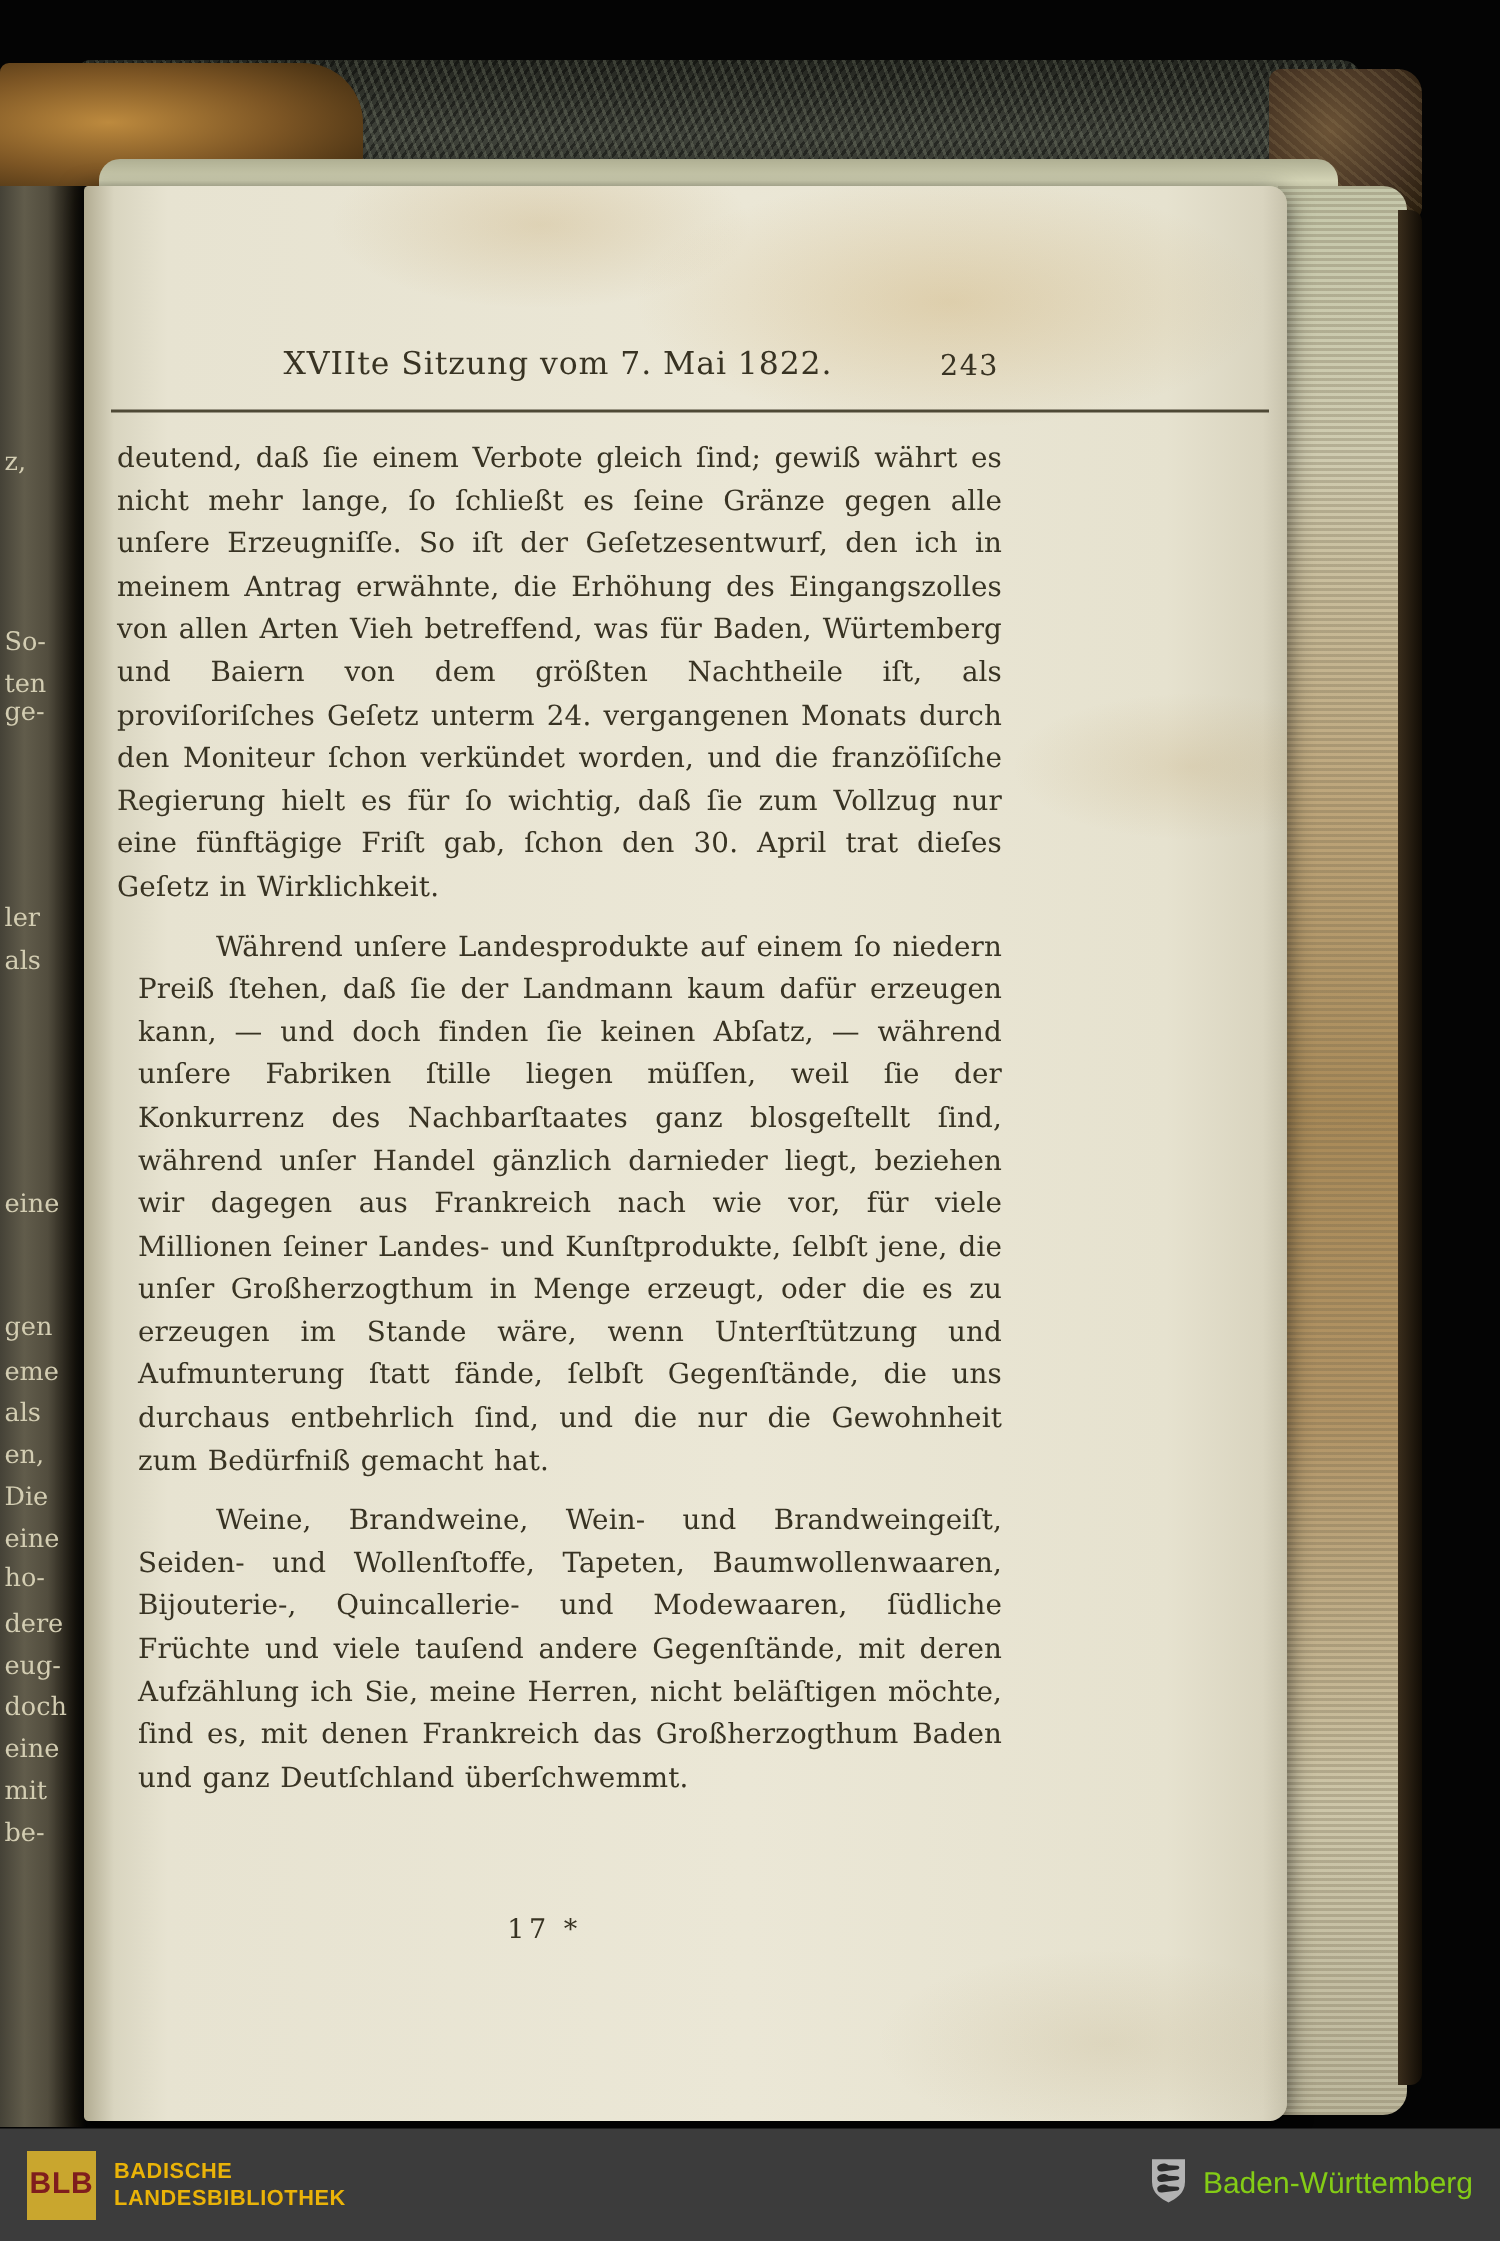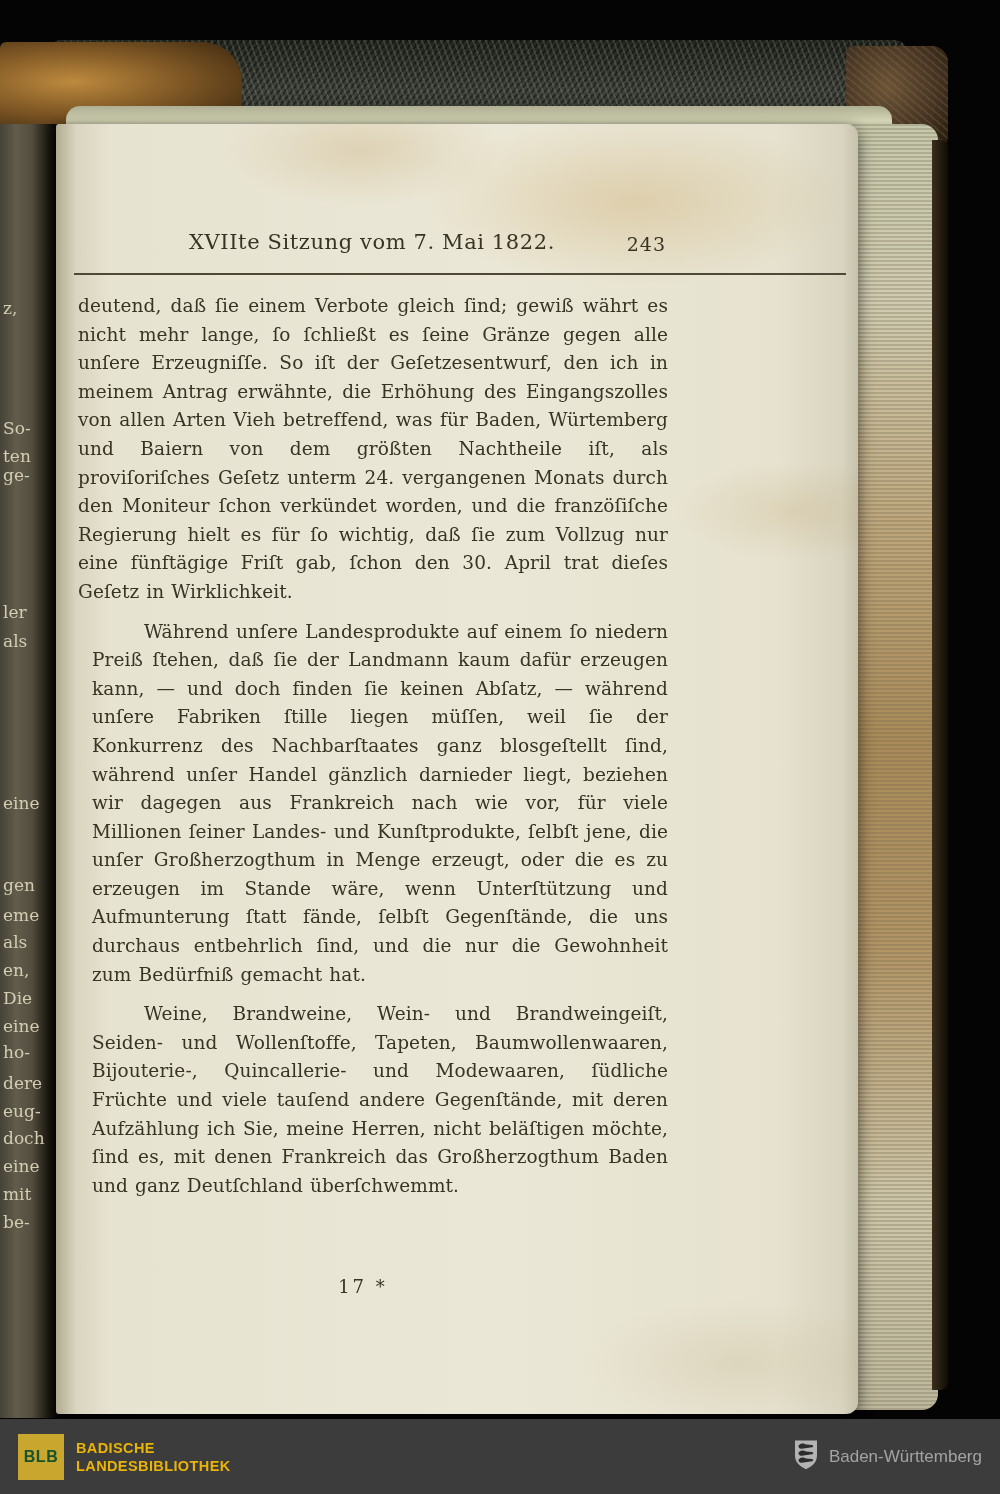--- a/index.html
+++ b/index.html
@@ -89,28 +89,28 @@
   }
 
   
   .footer {
     position:absolute; left:0; bottom:0; width:100%; height:75px;
     background:#3c3c3c; display:flex; align-items:center;
     padding:0 18px; box-sizing:border-box;
     font-family:"Liberation Sans","DejaVu Sans",sans-serif;
   }
   .blb-badge {
-    width:46px; height:46px; background:#c9a62e; color:#14532d;
-    font-weight:bold; font-size:16px; letter-spacing:.5px;
+    width:46px; height:46px; background:#c9a62e; color:#7f1d1d;
+    font-weight:bold; font-size:20px; letter-spacing:.5px;
     display:flex; align-items:center; justify-content:center; flex:0 0 auto;
   }
   .lib-name { margin-left:12px; color:#eab308; font-weight:bold; font-size:14.5px; line-height:18px; letter-spacing:.4px; }
   .footer-spacer { flex:1; }
   .coa { margin-right:10px; flex:0 0 auto; }
-  .region-name { color:#a3a3a3; font-size:17px; }
+  .region-name { color:#84cc16; font-size:20px; }
 </style>
 </head>
 <body>
 
 <div class="screen">
 
   <div class="book-top-edge"></div>
   <div class="leather-corner-left"></div>
   <div class="leather-corner-right"></div>
   <div class="top-page-edges"></div>

